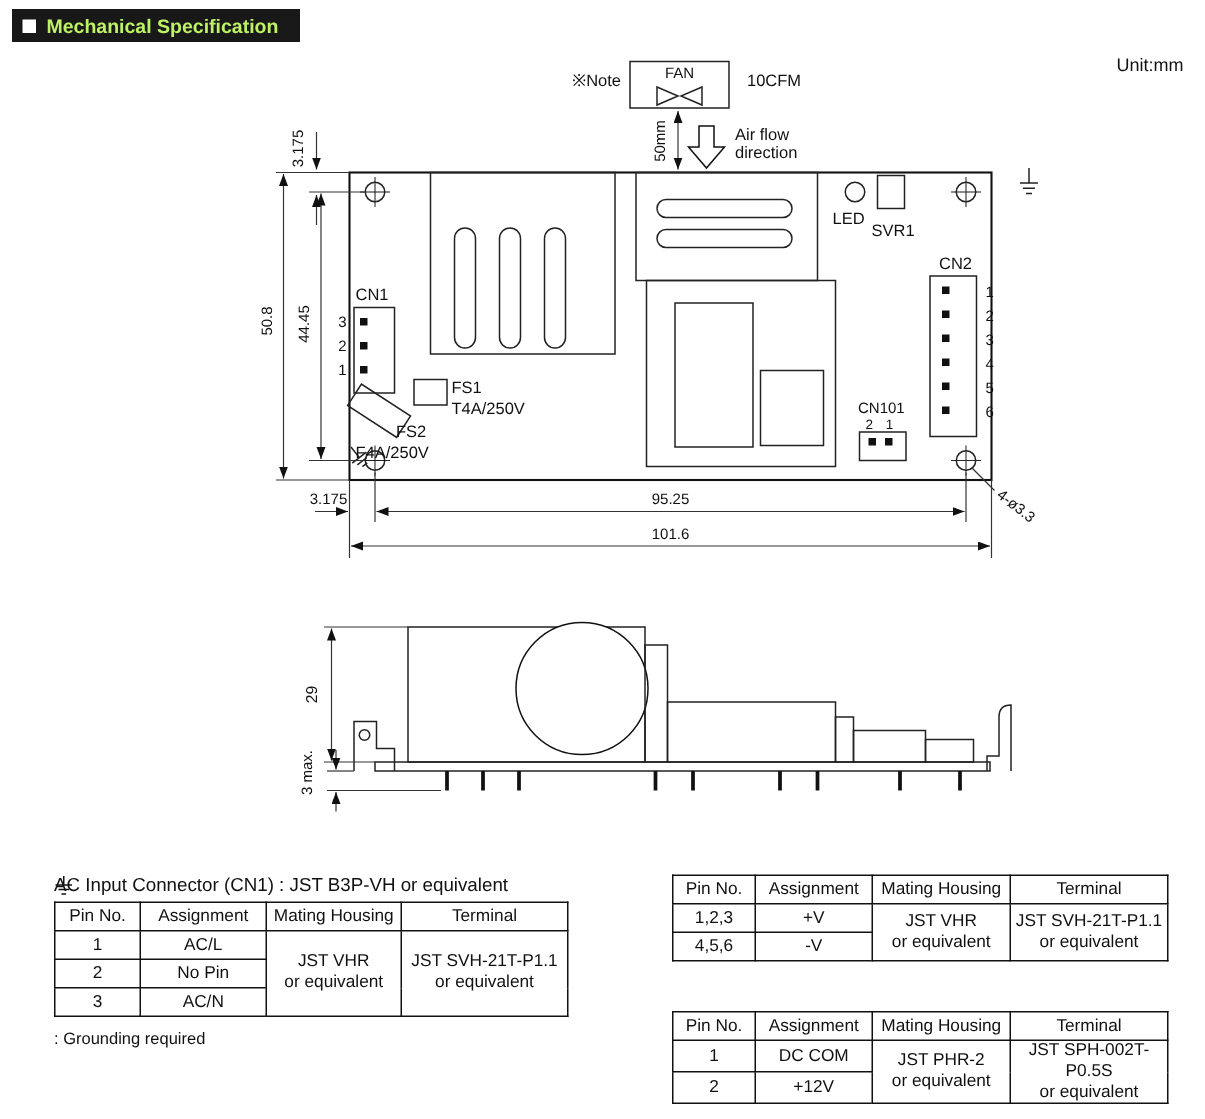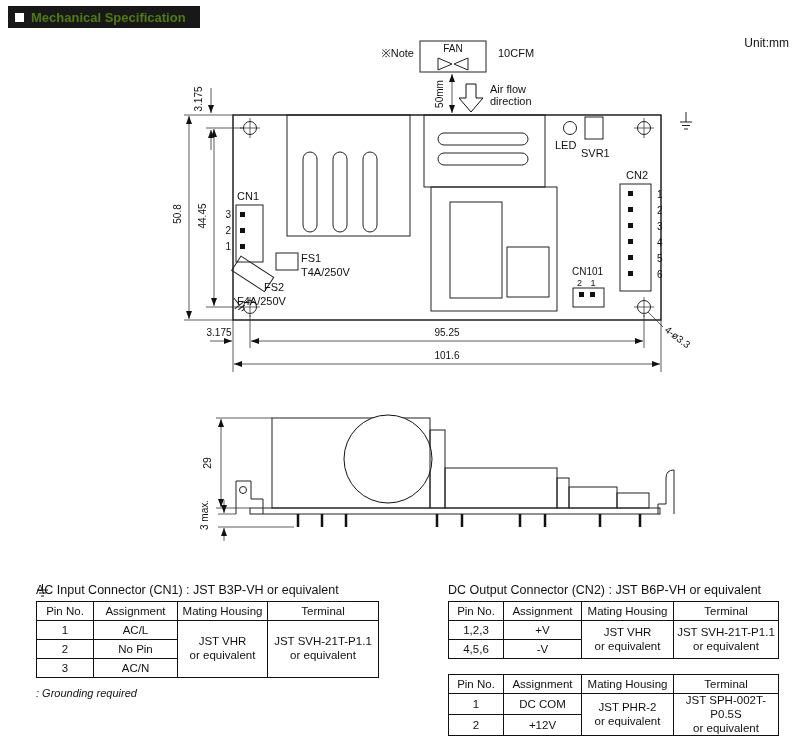--- a/index.html
+++ b/index.html
@@ -3,39 +3,39 @@
 <meta charset="utf-8">
 <style>
   * { margin:0; padding:0; box-sizing:border-box; }
   html,body { background:#fff; }
   body {
     width:803px; height:746px; position:relative; overflow:hidden;
     font-family:"Liberation Sans", sans-serif; color:#111;
   }
   .header-bar {
     position:absolute; left:8px; top:6px; height:22px;
-    background:#181818; color:#4d7c0f; font-weight:bold; font-size:13px;
+    background:#181818; color:#bef264; font-weight:bold; font-size:13px;
     display:flex; align-items:center; gap:7px; padding:0 14px 0 7px;
   }
   .header-square { width:9px; height:9px; background:#fff; flex:0 0 auto; }
   .unit-label { position:absolute; right:14px; top:8px; font-size:12px;margin-top:28px; }
   svg { position:absolute; left:0; top:0; }
   svg text { font-family:"Liberation Sans", sans-serif; fill:#111; }
   .ln   { stroke:#222; stroke-width:1; fill:none; }
   .bold { stroke:#111; stroke-width:1.4; fill:none; }
   .comp { stroke:#111; stroke-width:1; fill:#fff; }
   .dim  { stroke:#333; stroke-width:0.8; fill:none; }
   .pinf { fill:#111; stroke:none; }
   .tbl-block { position:absolute; }
   .tbl-title { font-size:12.5px; margin-bottom:4px; white-space:nowrap; }
   table { border-collapse:collapse; table-layout:fixed; width:100%; }
   td, th { border:1px solid #111; text-align:center; vertical-align:middle;
            font-size:11.5px; font-weight:normal; height:19px; padding:0 2px;margin-top:27px; }
   .ml { white-space:pre-line; line-height:1.2; }
-  .ground-note { display:flex; align-items:center; gap:4px; margin-top:9px; font-size:11px;font-style:italic; }
+  .ground-note { display:flex; align-items:center; gap:4px; margin-top:9px; font-size:11px; }
 </style>
 </head>
 <body>
 
 <div class="header-bar">
   <span class="header-square"></span>
   <span>Mechanical Specification</span>
 </div>
 <div class="unit-label">Unit:mm</div>
 
@@ -286,21 +286,20 @@
           <line x1="1" y1="7" x2="12" y2="7"></line>
         <line x1="3" y1="10" x2="10" y2="10"></line>
           <line x1="5" y1="13" x2="8" y2="13"></line>
       </g>
     </svg>
     <span>: Grounding required</span>
   </div>
 </div>
 
 <div class="tbl-block" style="left:448px; top:583px; width:330px;">
-  <div class="tbl-title">DC Output Connector (CN2) : JST B6P-VH or equivalent</div>
   <table>
     <colgroup>
         <col style="width:55px">
         <col style="width:78px">
         <col style="width:92px">
         <col style="width:105px">
       </colgroup>
     <tbody>
         <tr>
       <th>Pin No.</th>

